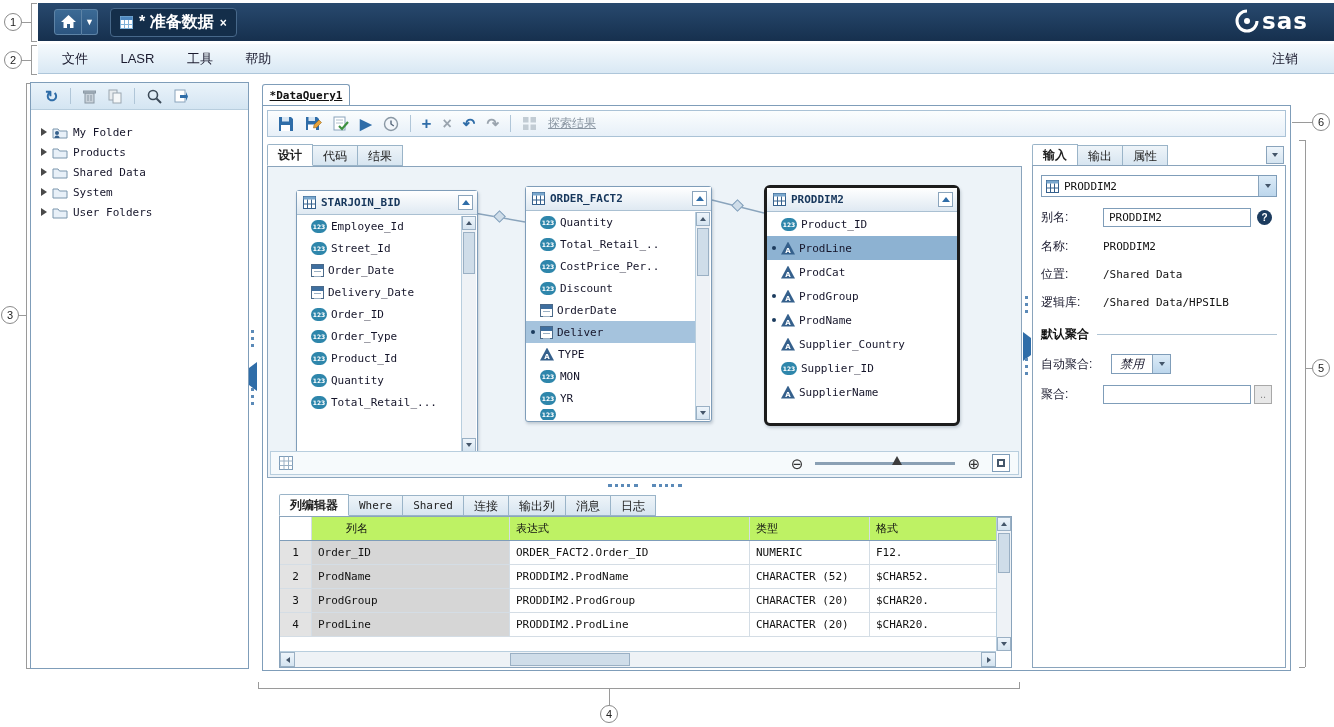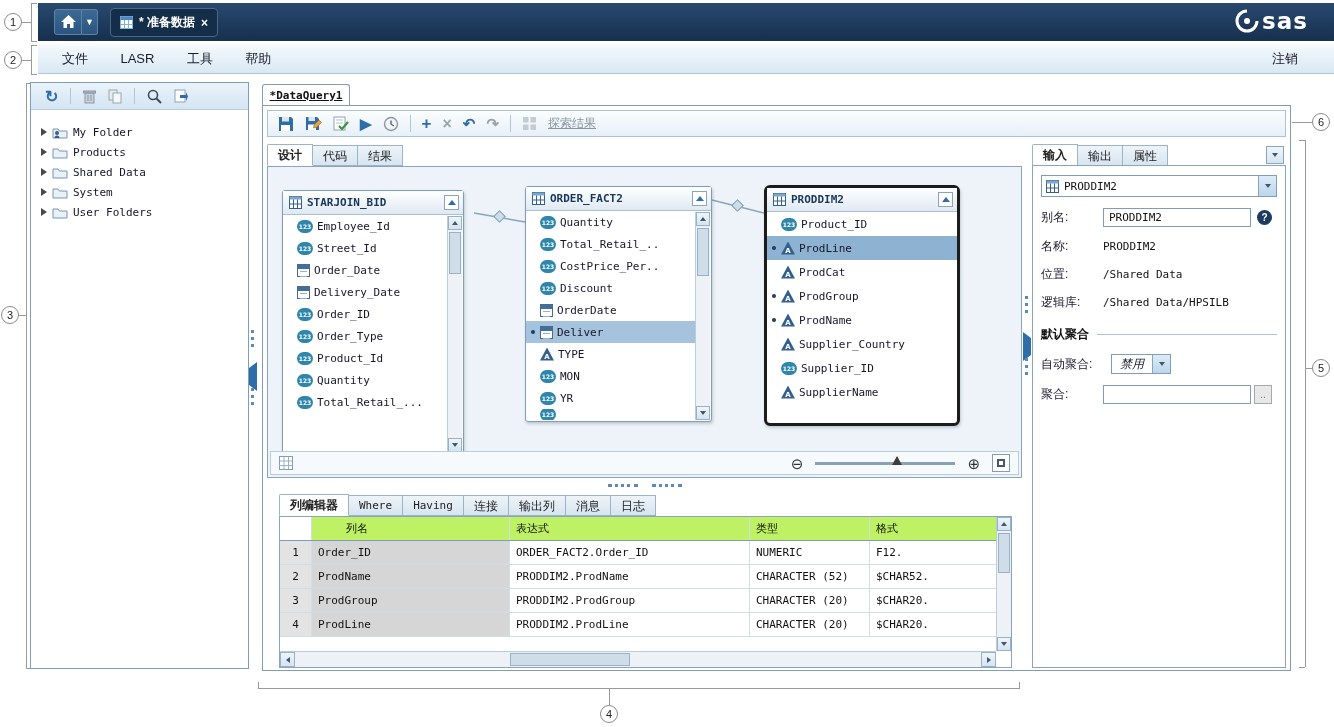--- a/index.html
+++ b/index.html
@@ -17,21 +17,21 @@
   .topbar { position:absolute; left:38px; top:3px; width:1296px; height:38px;
     background:linear-gradient(#28496e,#16304e); }
   .home-btn { position:absolute; left:16px; top:6px; width:28px; height:26px; background:linear-gradient(#3a6globals,#2c5580);
     background:linear-gradient(#3b6a95,#2c5580); border:1px solid #5d83a6; border-radius:3px 0 0 3px;
     display:flex; align-items:center; justify-content:center; }
   .home-caret { position:absolute; left:44px; top:6px; width:16px; height:26px; background:linear-gradient(#3b6a95,#2c5580);
     border:1px solid #5d83a6; border-left:none; border-radius:0 3px 3px 0; color:#fff; font-size:9px;
     display:flex; align-items:center; justify-content:center; }
   .app-tab { position:absolute; left:72px; top:5px; height:29px; padding:0 9px; background:#142e4a;
     border:1px solid #47688a; border-radius:4px; display:flex; align-items:center; gap:6px; }
-  .app-tab-label { color:#fff; font-weight:bold; font-size:12px; white-space:nowrap; }
+  .app-tab-label { color:#fff; font-weight:bold; font-size:16px; white-space:nowrap; }
   .app-tab-close { color:#fff; font-size:12px; font-weight:bold; }
   .sas-logo { position:absolute; right:26px; top:5px; display:flex; align-items:center; gap:2px; }
   .sas-text { color:#fff; font-size:23px; font-weight:bold; font-family:"DejaVu Sans",sans-serif; letter-spacing:1px; }
 
   
   .menubar { position:absolute; left:38px; top:44px; width:1296px; height:30px;
     background:linear-gradient(#f5fafd,#d9e8f4); border-bottom:1px solid #aec6da; }
   .menu-item { display:inline-block; padding:0 14px; line-height:29px; font-size:13px; color:#1a1a2e; }
   .menu-item:first-child { margin-left:10px; }
   .logout { position:absolute; right:36px; top:0; line-height:29px; font-size:13px; color:#1a1a2e; }
@@ -346,21 +346,21 @@
         </div>
 
         <div class="canvas">
           <svg class="connectors" width="755" height="312">
             <line x1="206" y1="46" x2="257" y2="55" stroke="#8aa4bc" stroke-width="1.5"></line>
             <line x1="444" y1="33" x2="496" y2="46" stroke="#8aa4bc" stroke-width="1.5"></line>
           </svg>
           <span class="joint" style="left:227px;top:45px;"></span>
           <span class="joint" style="left:465px;top:34px;"></span>
 
-          <div class="node" style="left:14px;top:23px;width:182px;height:264px;">
+          <div class="node" style="left:28px;top:23px;width:182px;height:264px;">
             <div class="node-header">
               <svg width="13" height="13" viewBox="0 0 13 13">
                 <rect x="0.5" y="0.5" width="12" height="12" fill="#fff" stroke="#35608c"></rect>
                 <rect x="0.5" y="0.5" width="12" height="3" fill="#7aa7cd"></rect>
                 <line x1="4.5" y1="3.5" x2="4.5" y2="12.5" stroke="#35608c"></line>
                   <line x1="8.5" y1="3.5" x2="8.5" y2="12.5" stroke="#35608c"></line>
                 <line x1="0.5" y1="8" x2="12.5" y2="8" stroke="#35608c"></line>
               </svg>
               <span class="node-title">STARJOIN_BID</span>
               <span class="collapse-btn">
@@ -581,21 +581,21 @@
         </div>
 
         <div class="hsplit">
           <span class="hdots"></span>
             <span class="hdots"></span>
         </div>
 
         <div class="tabrow" style="left:12px;top:350px;">
           <span class="tab active">列编辑器</span>
           <span class="tab mono">Where</span>
-          <span class="tab mono">Having</span>
+          <span class="tab mono">Shared</span>
           <span class="tab">连接</span>
           <span class="tab">输出列</span>
           <span class="tab">消息</span>
           <span class="tab">日志</span>
         </div>
 
         <div class="coltable">
           <div class="ct-grid">
             <div class="ct-row hdr">
               <span class="ct-cell c-num"></span>

